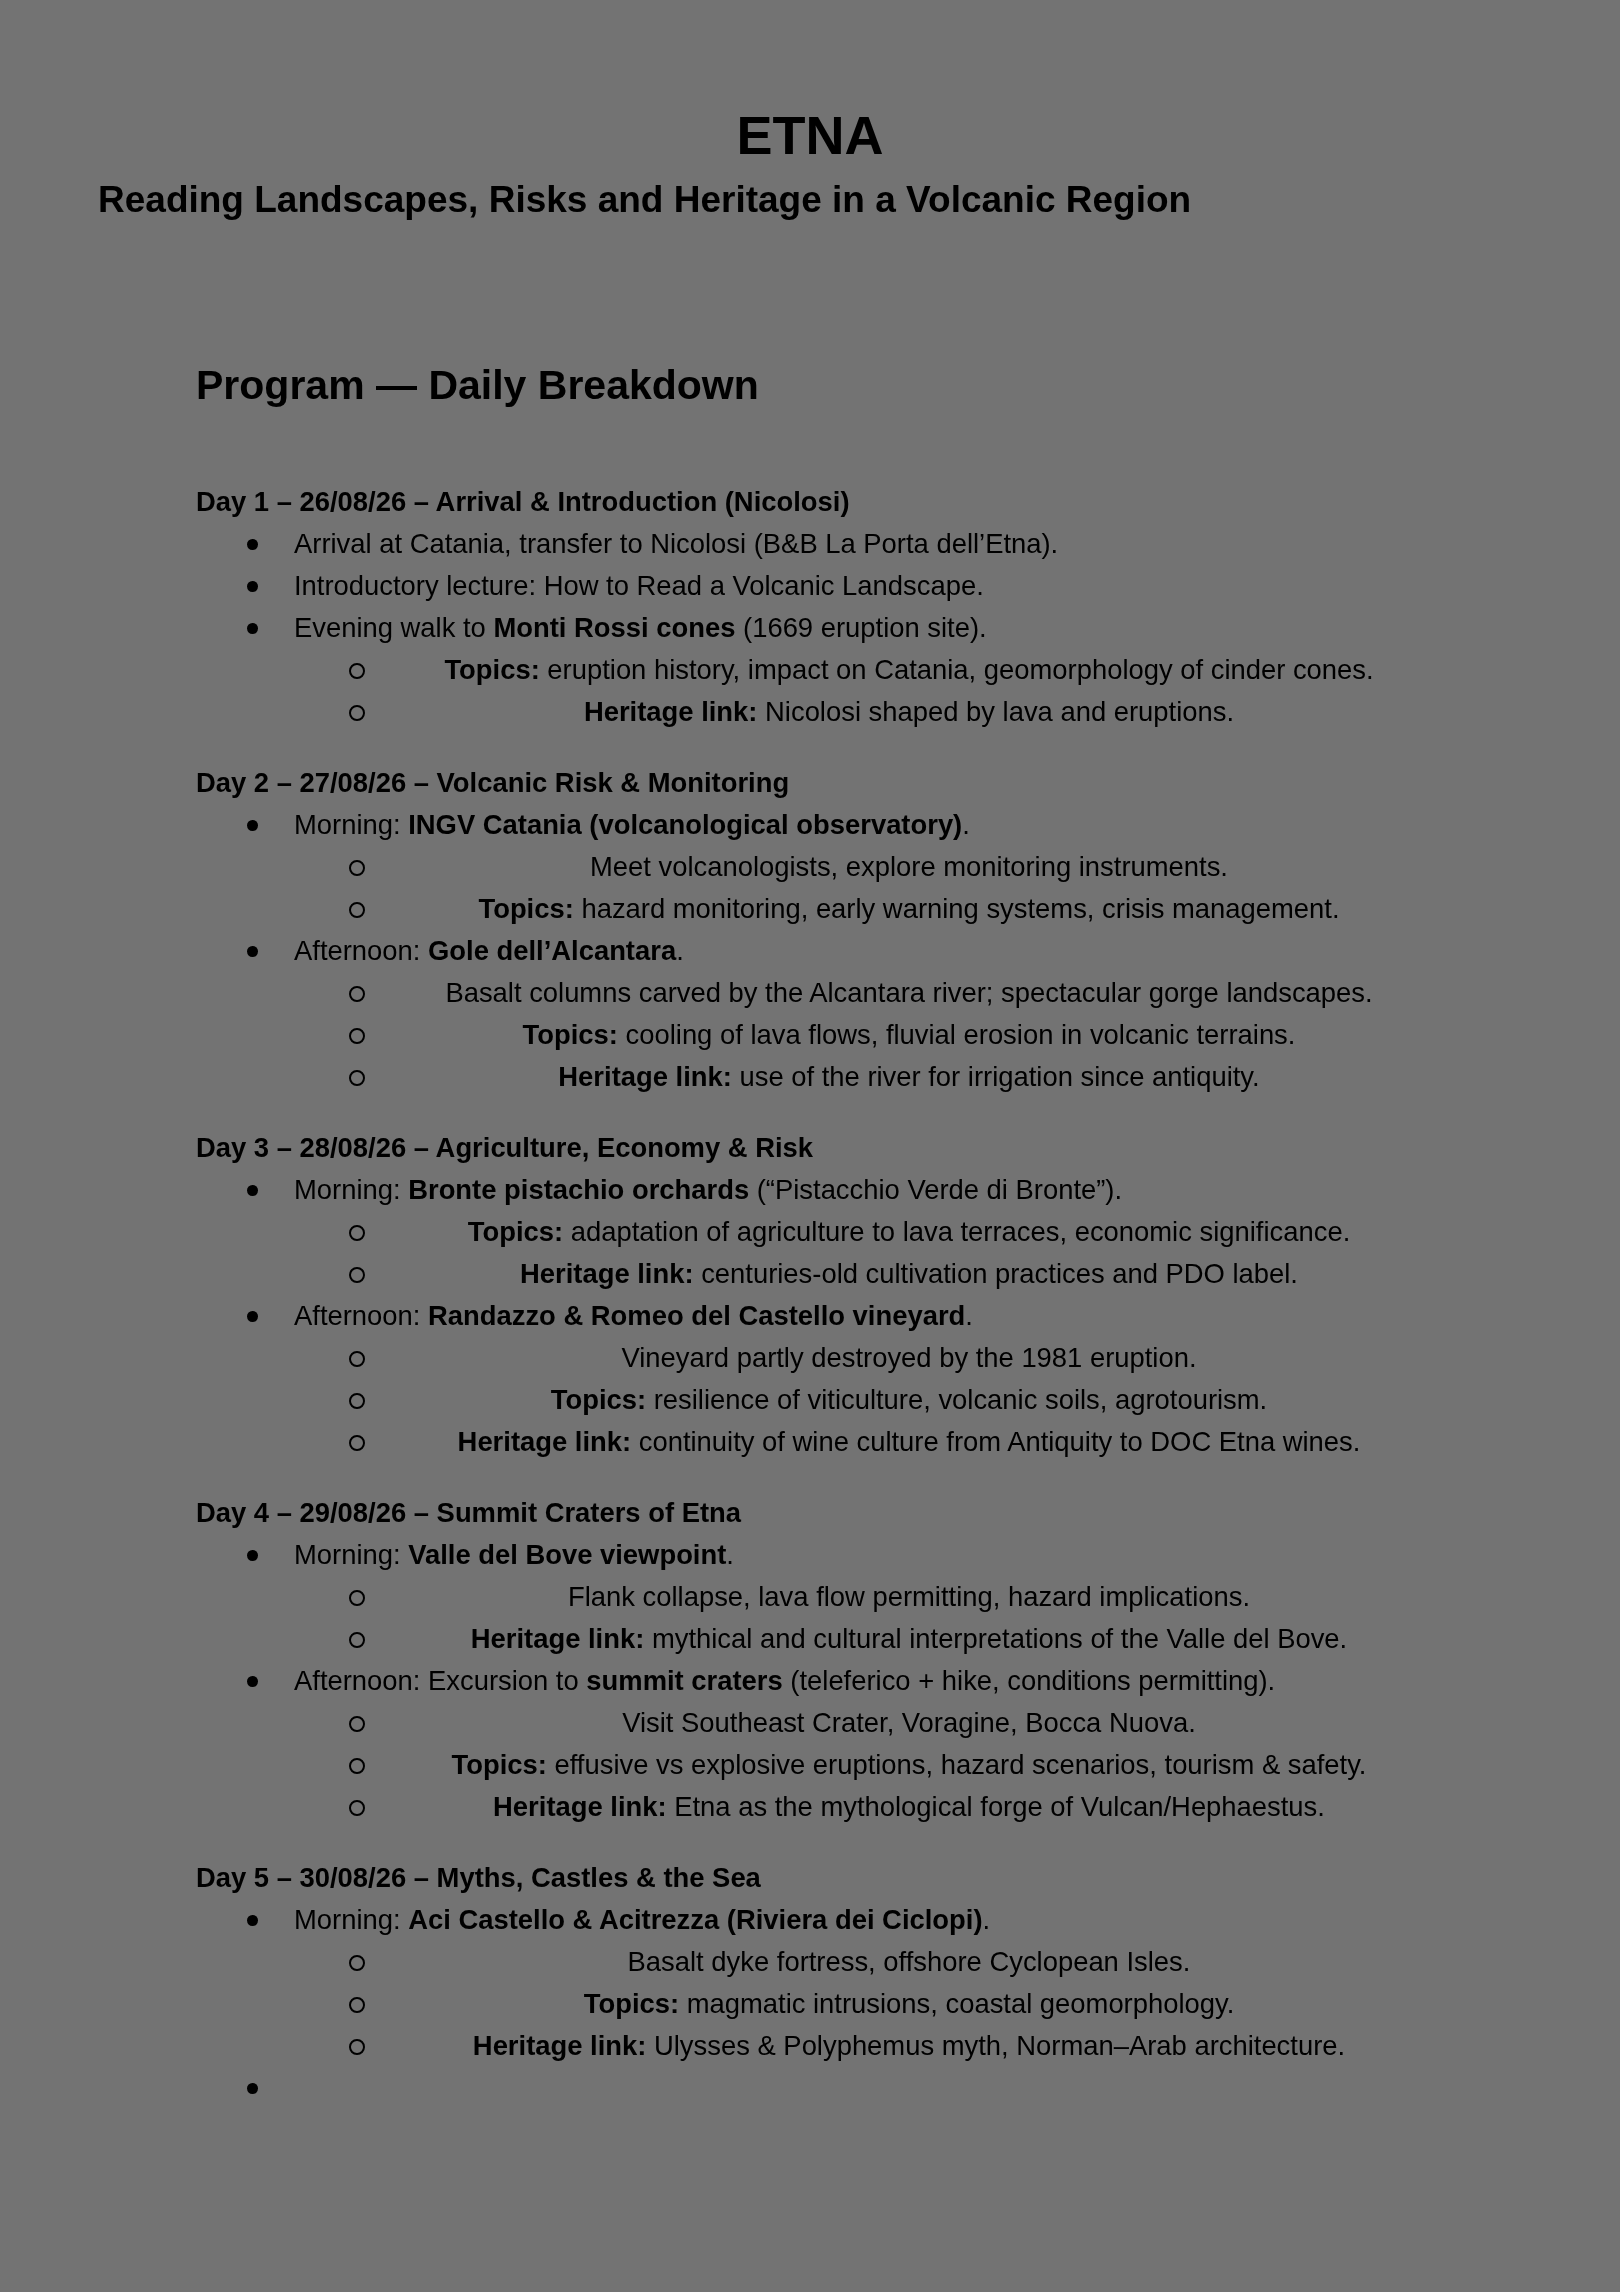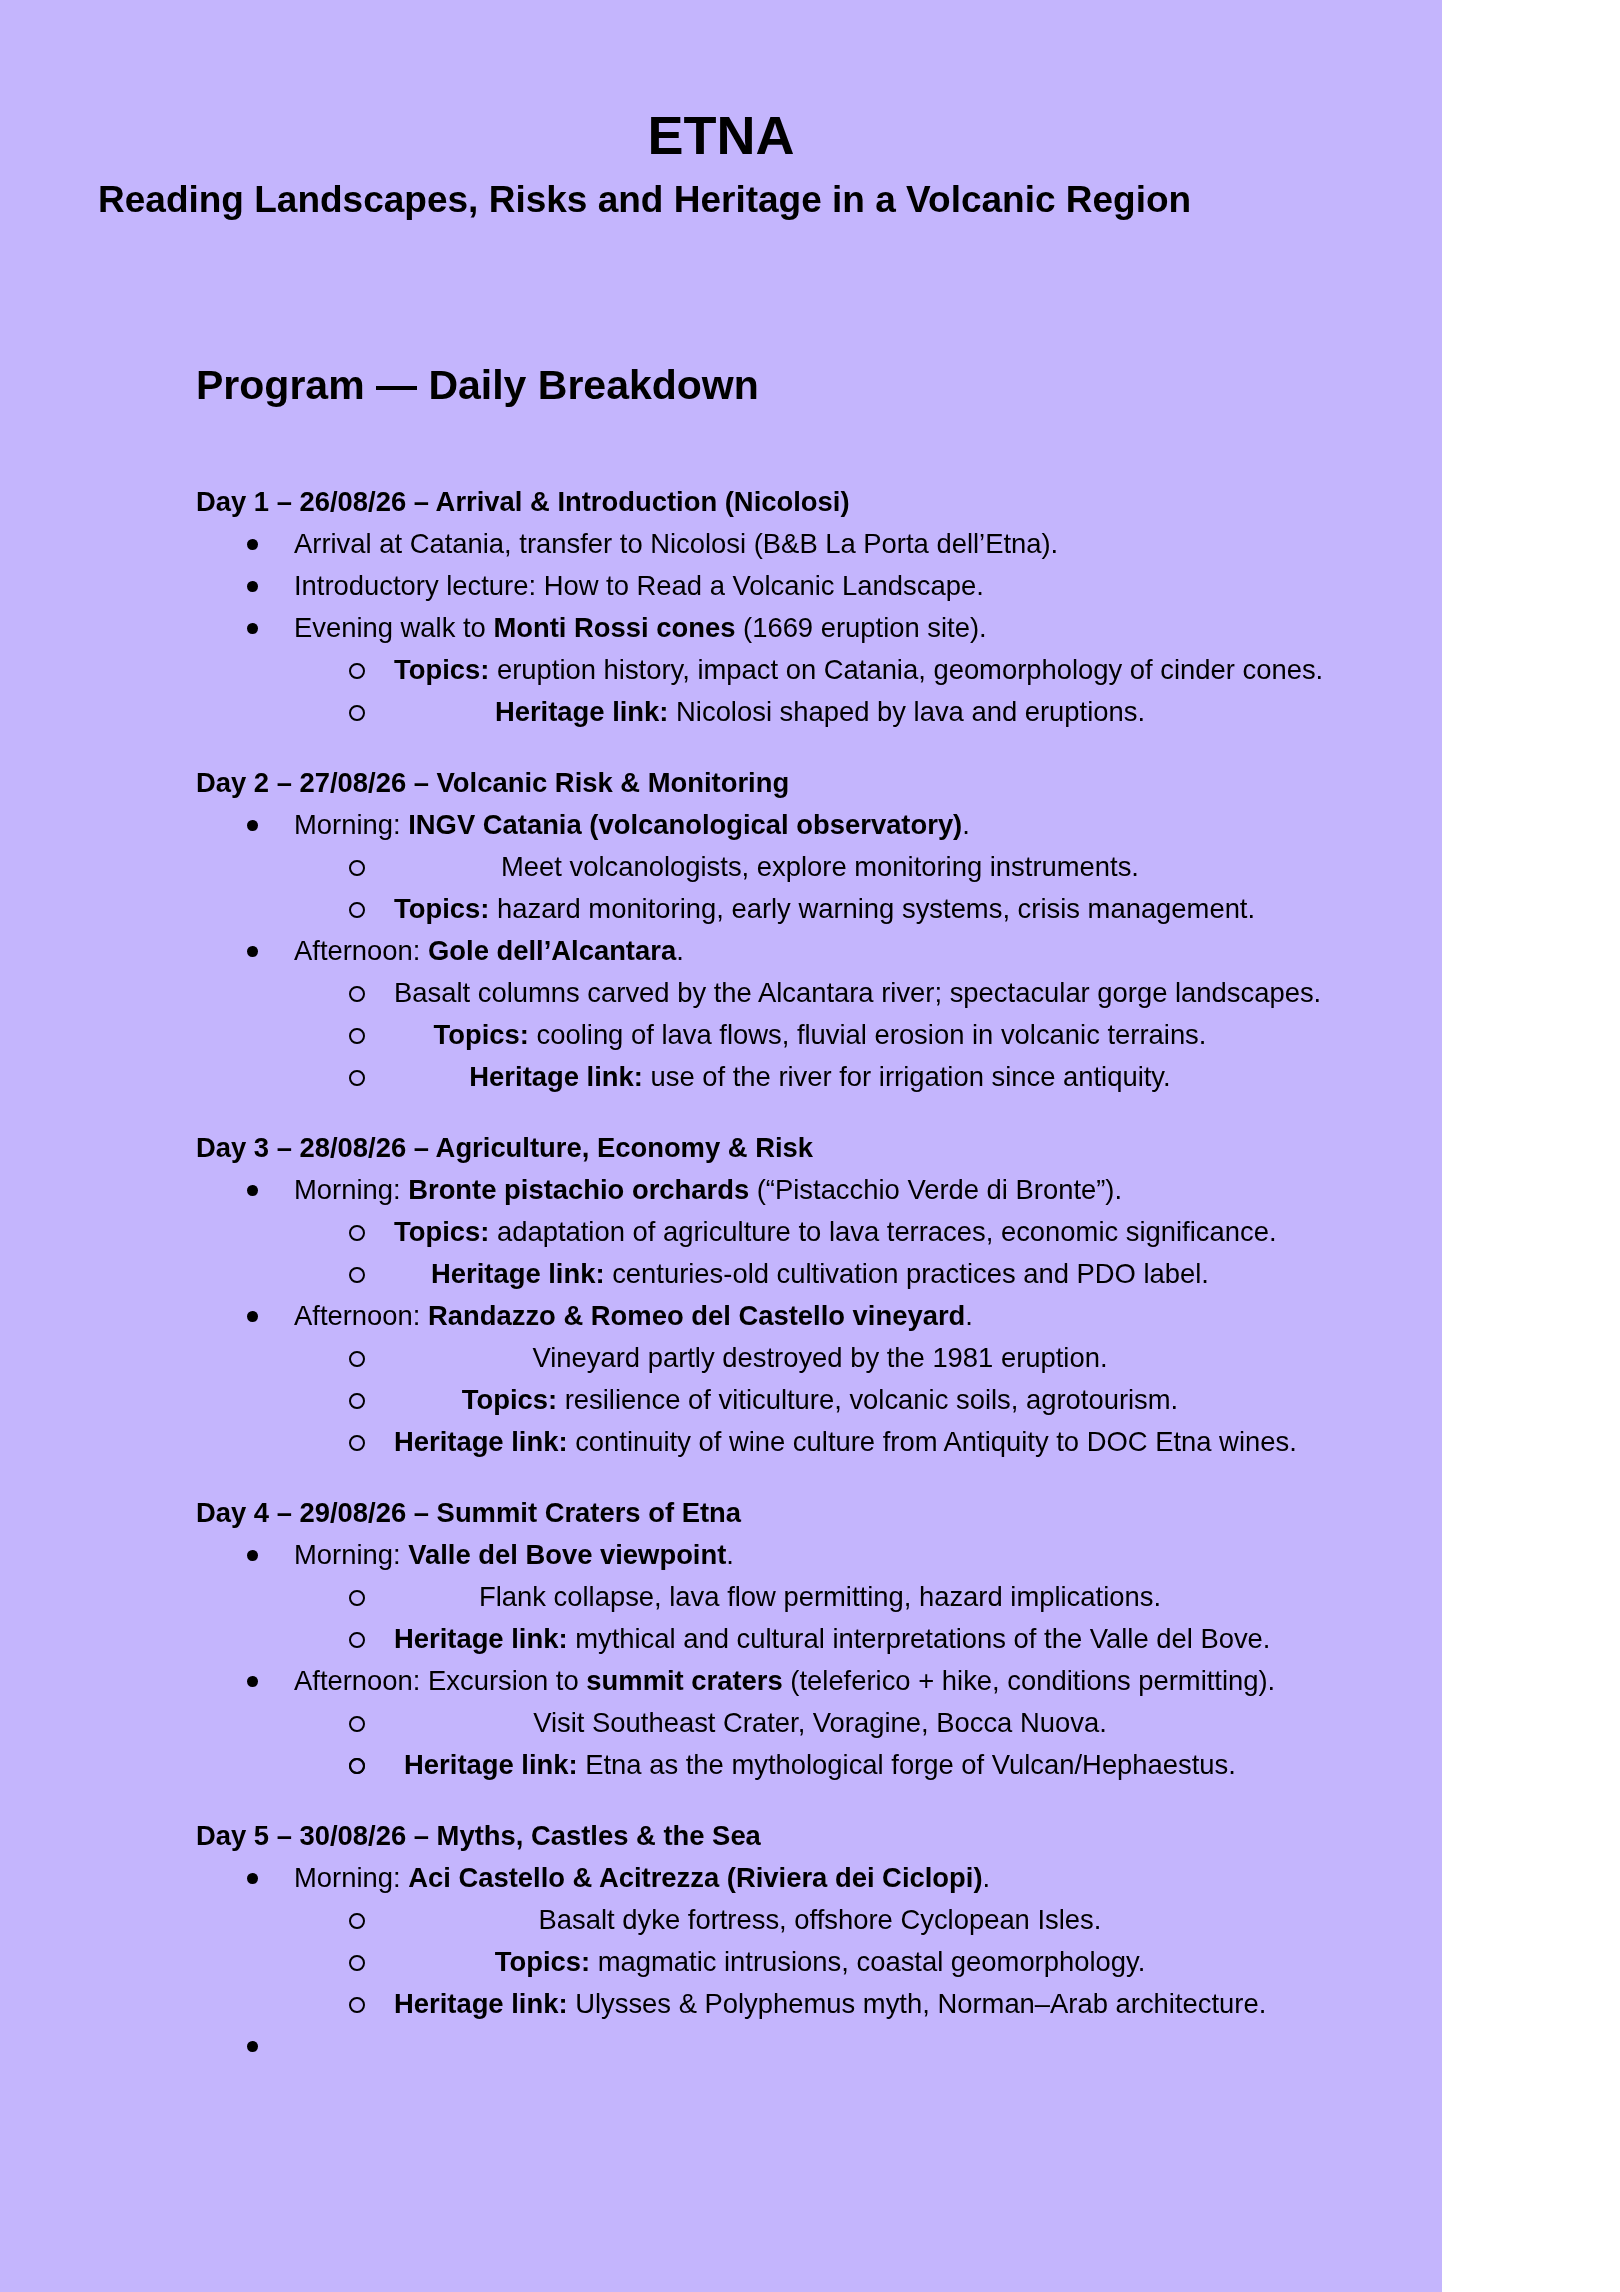--- a/index.html
+++ b/index.html
@@ -1,20 +1,20 @@
 <!DOCTYPE html>
 <html><head>
 <meta charset="utf-8">
 <style>
   html, body { margin: 0; padding: 0; background: #ffffff; }
   .page {
     position: relative;
-    width: 1442px;
+    width: 1620px;
     height: 2293px;
-    background: #c4b5fd;
+    background: #737373;
     color: #000000;
     font-family: "Liberation Sans", sans-serif;
     overflow: hidden;
   }
   .title {
     margin: 104px 196px 0;
     text-align: center;
     font-size: 54px;
     line-height: 63px;
     font-weight: bold;
@@ -108,21 +108,21 @@
         <div class="item lvl2"><span class="bullet"></span><span><span class="b">Topics:</span><span> resilience of viticulture, volcanic soils, agrotourism.</span></span></div>
         <div class="item lvl2"><span class="bullet"></span><span><span class="b">Heritage link:</span><span> continuity of wine culture from Antiquity to DOC Etna wines.</span></span></div>
       </section>
       <section class="day">
         <h3 class="day-heading">Day 4 – 29/08/26 – Summit Craters of Etna</h3>
         <div class="item lvl1"><span class="bullet"></span><span><span>Morning: </span><span class="b">Valle del Bove viewpoint</span><span>.</span></span></div>
         <div class="item lvl2"><span class="bullet"></span><span><span>Flank collapse, lava flow permitting, hazard implications.</span></span></div>
         <div class="item lvl2"><span class="bullet"></span><span><span class="b">Heritage link:</span><span> mythical and cultural interpretations of the Valle del Bove.</span></span></div>
         <div class="item lvl1"><span class="bullet"></span><span><span>Afternoon: Excursion to </span><span class="b">summit craters</span><span> (teleferico + hike, conditions permitting).</span></span></div>
         <div class="item lvl2"><span class="bullet"></span><span><span>Visit Southeast Crater, Voragine, Bocca Nuova.</span></span></div>
-        <div class="item lvl2"><span class="bullet"></span></div>
+        <div class="item lvl2"><span class="bullet"></span><span><span class="b">Topics:</span><span> effusive vs explosive eruptions, hazard scenarios, tourism &amp; safety.</span></span></div>
         <div class="item lvl2"><span class="bullet"></span><span><span class="b">Heritage link:</span><span> Etna as the mythological forge of Vulcan/Hephaestus.</span></span></div>
       </section>
       <section class="day">
         <h3 class="day-heading">Day 5 – 30/08/26 – Myths, Castles &amp; the Sea</h3>
         <div class="item lvl1"><span class="bullet"></span><span><span>Morning: </span><span class="b">Aci Castello &amp; Acitrezza (Riviera dei Ciclopi)</span><span>.</span></span></div>
         <div class="item lvl2"><span class="bullet"></span><span><span>Basalt dyke fortress, offshore Cyclopean Isles.</span></span></div>
         <div class="item lvl2"><span class="bullet"></span><span><span class="b">Topics:</span><span> magmatic intrusions, coastal geomorphology.</span></span></div>
         <div class="item lvl2"><span class="bullet"></span><span><span class="b">Heritage link:</span><span> Ulysses &amp; Polyphemus myth, Norman–Arab architecture.</span></span></div>
         <div class="item lvl1"><span class="bullet"></span></div>
       </section>

